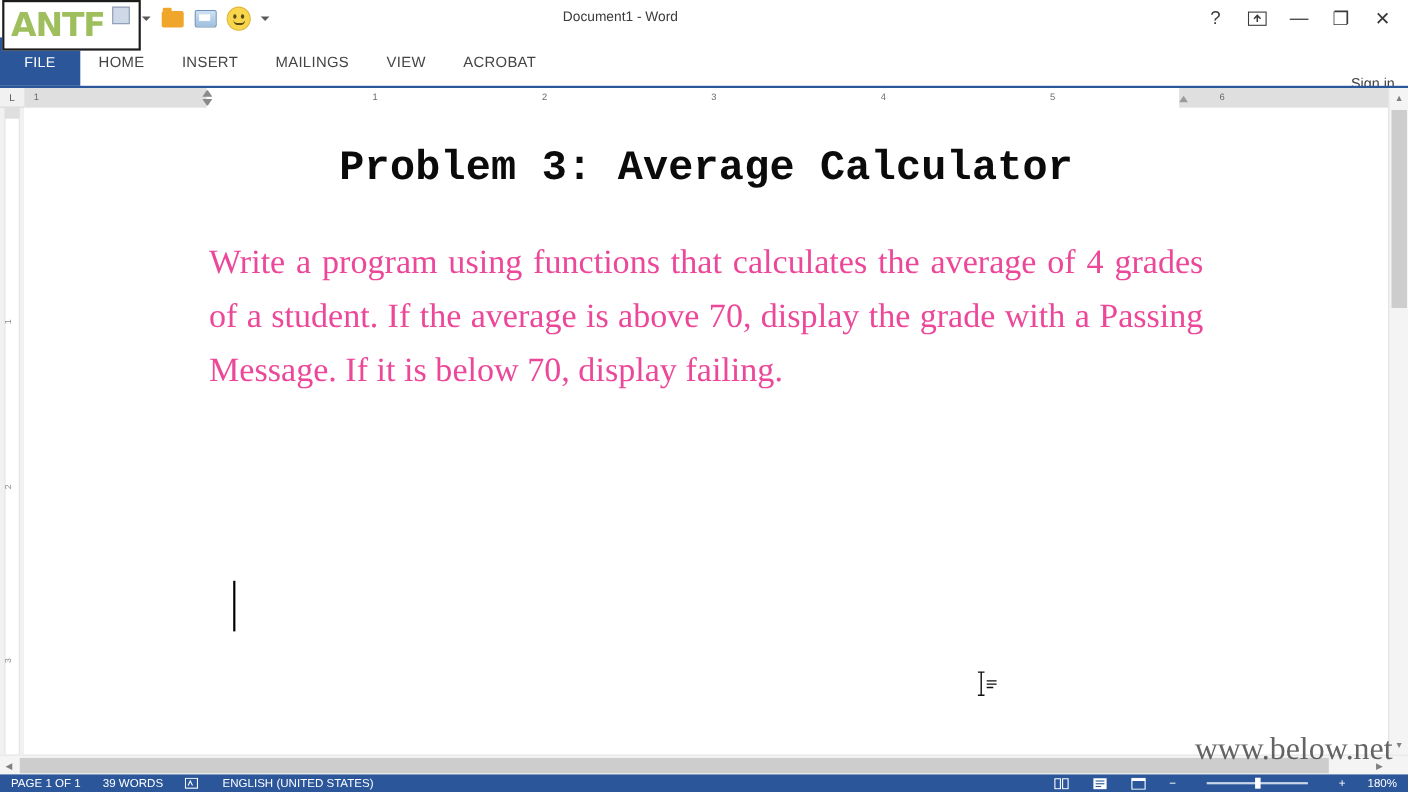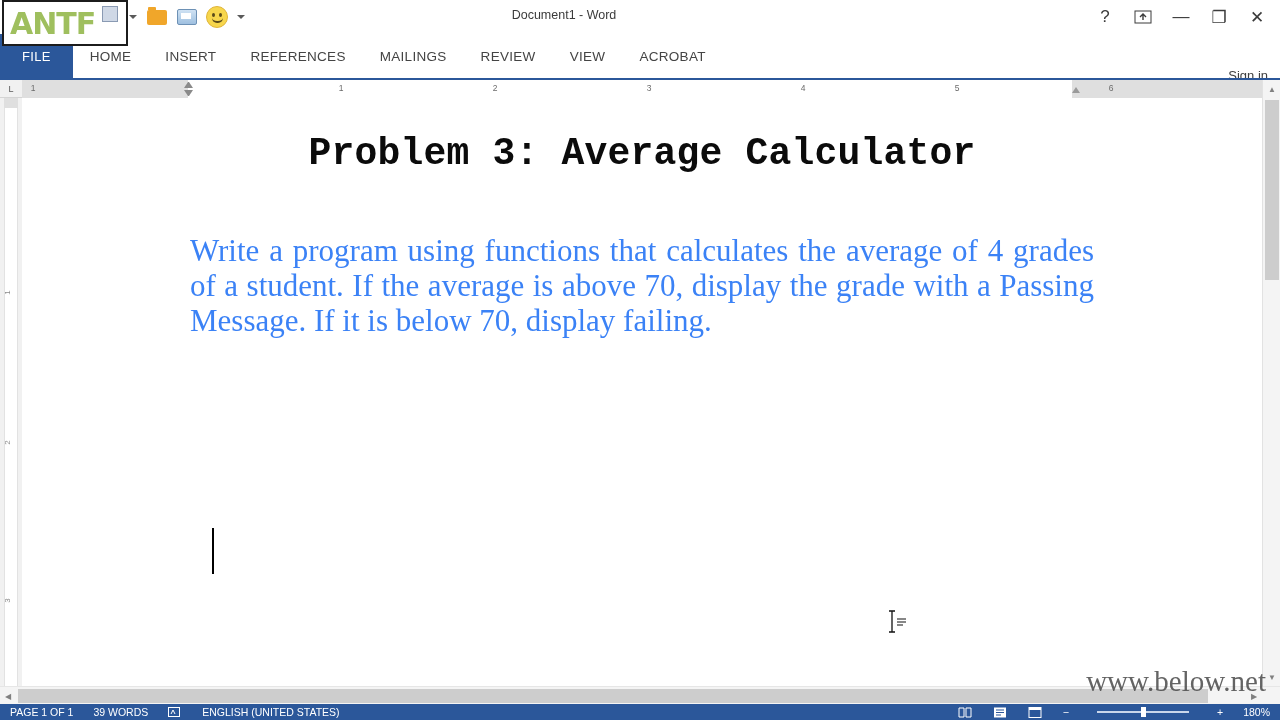--- a/index.html
+++ b/index.html
@@ -212,23 +212,23 @@
   }
   .doc-title {
     font-family: Liberation Mono, monospace;
     font-size: 38px; font-weight: bold; text-align: center;
     color: #0b0b0b;
     margin: 14px 0 0 0;
     letter-spacing: .2px;
   }
   .doc-body {
     font-family: "Liberation Serif", serif;
-    font-size: 31px; line-height: 35px; color: #3b82f6;
+    font-size: 31px; line-height: 49px; color: #ec4899;
     text-align: justify;
-    margin-top: 58px;
+    margin-top: 38px;
   }
   .caret {
     position: absolute; left: 190px; top: 430px; width: 1.6px; height: 46px;
     background: #000000;
   }
   .text-cursor {
     position: absolute; left: 863px; top: 512px; width: 22px; height: 26px;
     color: #1c1c1c;
   }
   .text-cursor svg { display: block; }
@@ -361,23 +361,21 @@
       <div class="wb">❐</div>
       <div class="wb">✕</div>
     </div>
   </div>
 
   <div class="ribbon">
     <div class="tabs">
       <div class="tab file">FILE</div>
       <div class="tab">HOME</div>
       <div class="tab">INSERT</div>
-      <div class="tab">REFERENCES</div>
       <div class="tab">MAILINGS</div>
-      <div class="tab">REVIEW</div>
       <div class="tab">VIEW</div>
       <div class="tab">ACROBAT</div>
     </div>
     <div class="signin">Sign in</div>
   </div>
   <div class="ribbon-underline"></div>
 
   <div class="stamp">
     <div class="stamp-text">ANTF</div>
     <div class="stamp-sq"></div>

